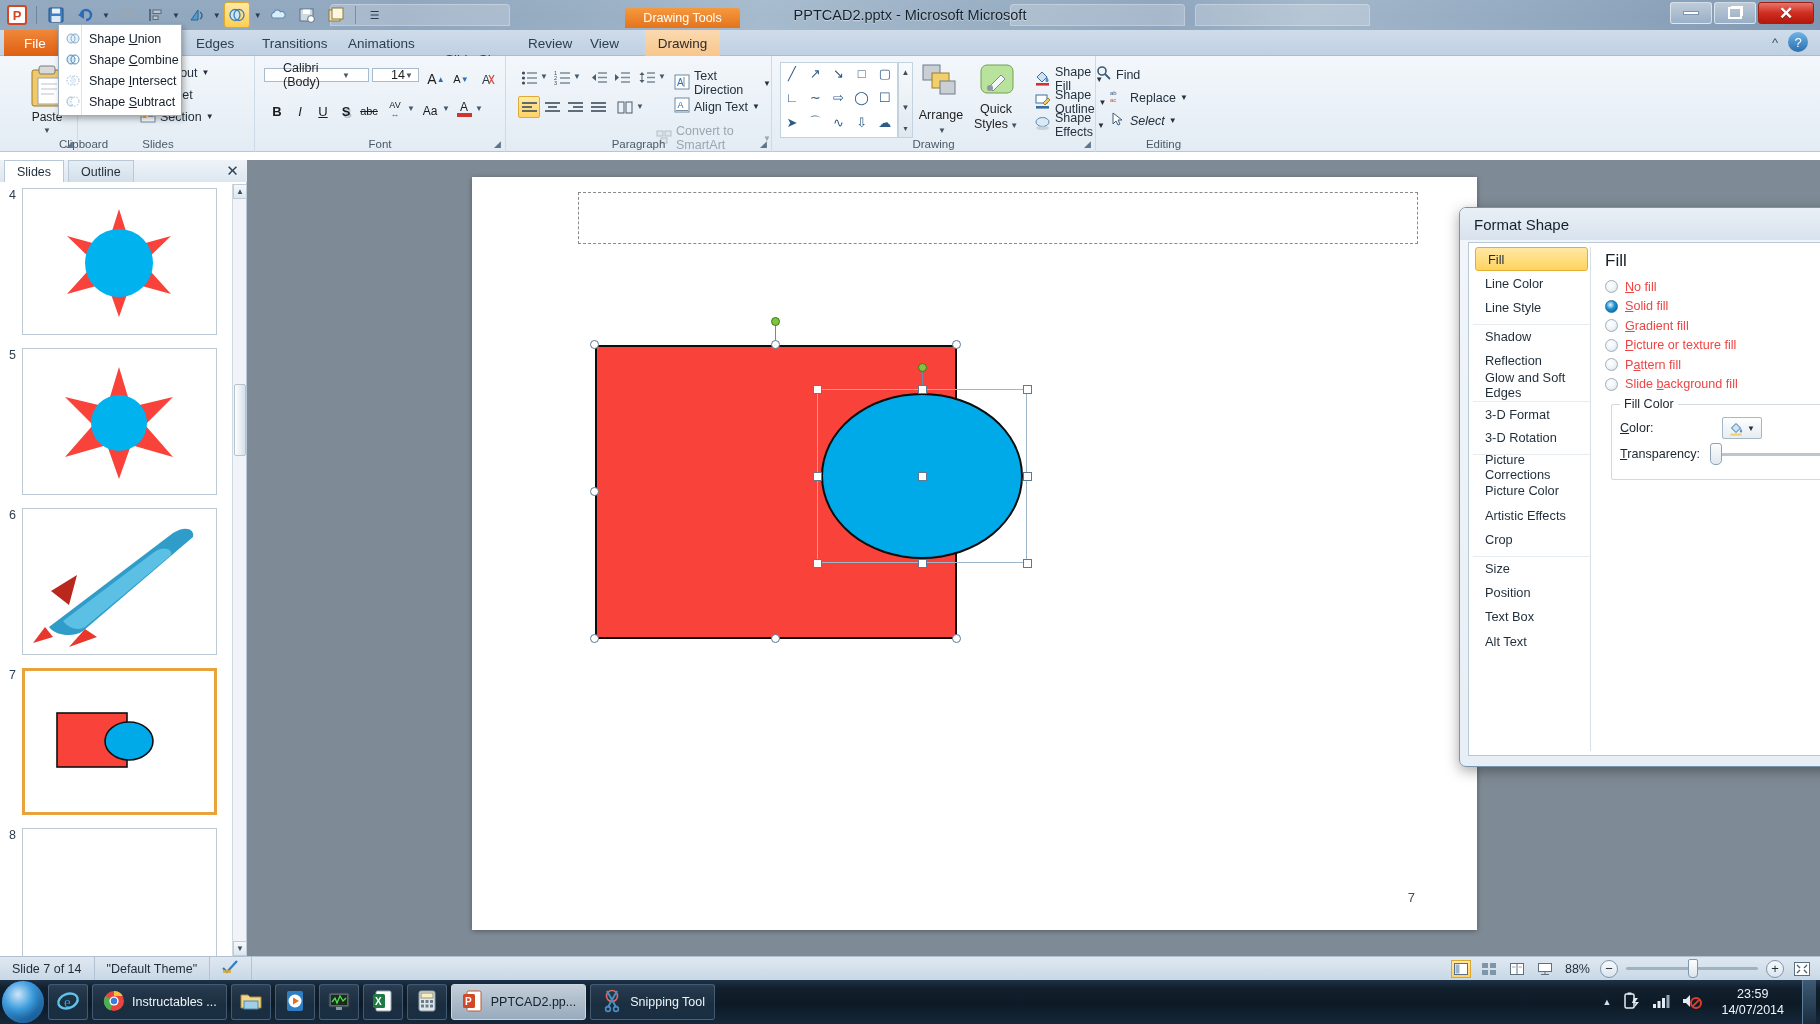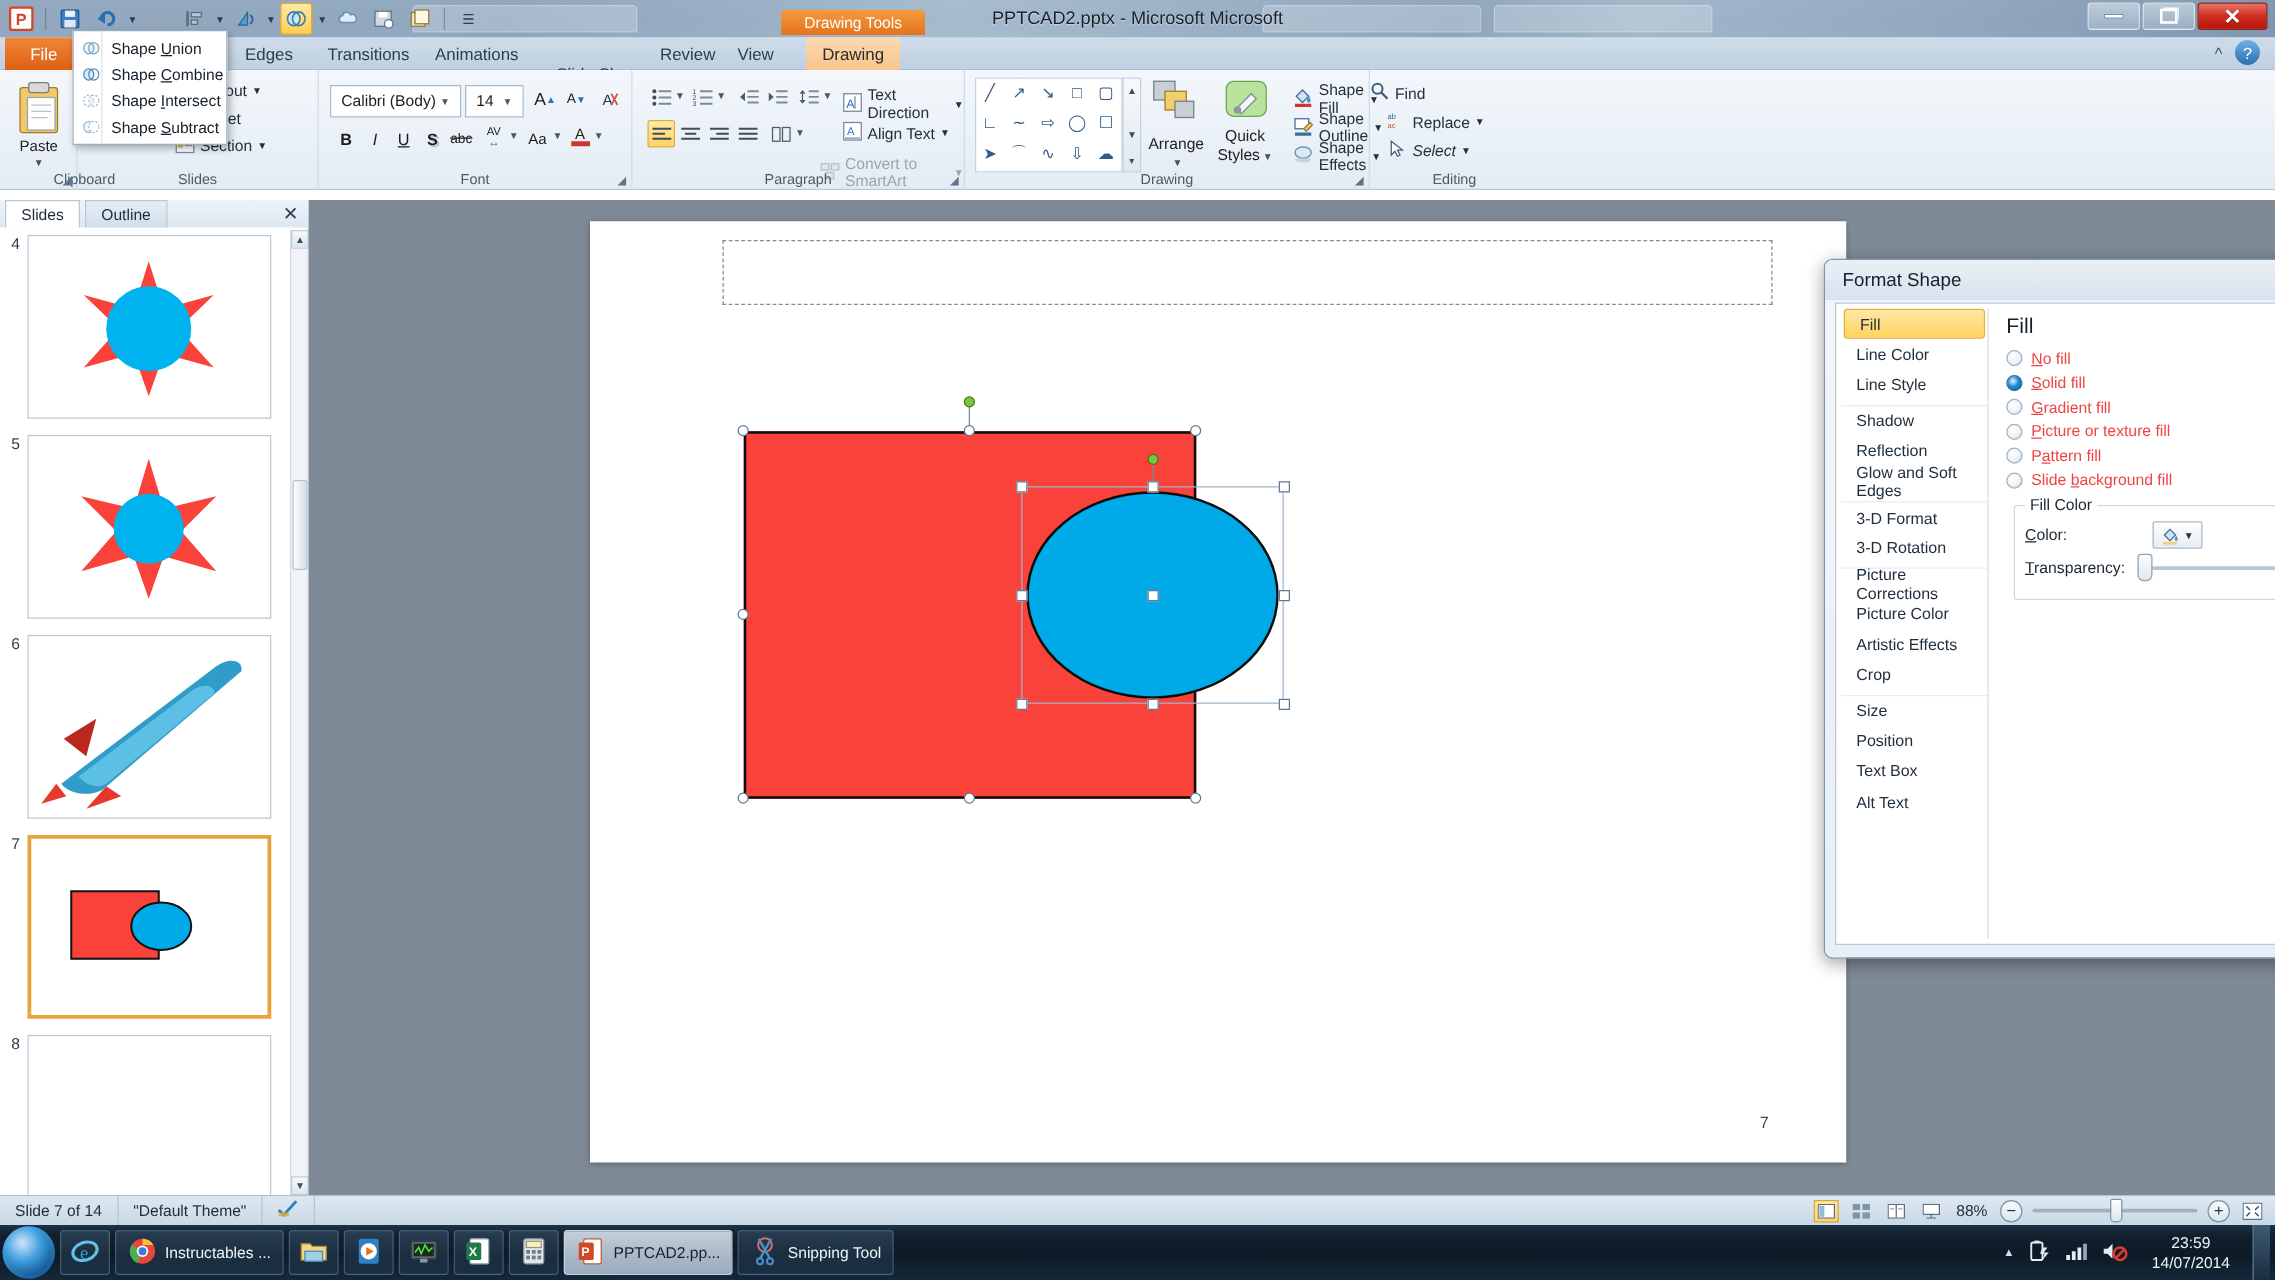--- a/index.html
+++ b/index.html
@@ -97,22 +97,22 @@
     font-size:11.5px; color:#4a5a68;
   }
   .dlg-launch{ position:absolute;bottom:3px;right:4px;font-size:9px;color:#5e7488;}
 
   
   .tbtn{display:flex;align-items:center;gap:4px;font-size:12.5px;color:#23313d;cursor:default;}
   .sq{width:15px;height:15px;border:1px solid #8fa4b6;background:#fff;display:inline-block;}
 
   
   .fontbox{
-    height:26px;border:1px solid #a9bccd;background:#fff;display:flex;align-items:center;
-    padding:0 8px;font-size:12.5px;justify-content:space-between;
+    height:14px;border:1px solid #a9bccd;background:#fff;display:flex;align-items:center;
+    padding:0 18px;font-size:12.5px;justify-content:space-between;
   }
   .fmtbtn{
     width:22px;height:22px;display:flex;align-items:center;justify-content:center;
     font-size:13px;color:#1c1c1c;
   }
   .fmtbtn.sel{background:linear-gradient(to bottom,#ffeaa7,#ffd264);border:1px solid #e0ab33;border-radius:2px;}
 
   
   .shapecell{
     width:22px;height:20px;display:flex;align-items:center;justify-content:center;
@@ -479,21 +479,21 @@
   <div class="rtab" style="left:518px;">Review</div>
   <div class="rtab" style="left:580px;">View</div>
   <div class="rtab ctx-header" style="left:625px;width:115px;">Drawing Tools</div>
   <div class="rtab ctx" style="left:645px;width:75px;">Drawing</div>
   <div style="position:absolute;right:42px;top:5px;font-size:13px;color:#3c5368;">^</div>
   <div style="position:absolute;right:12px;top:2px;width:20px;height:20px;border-radius:50%;background:linear-gradient(to bottom,#6fb3e8,#2a6fae);color:#fff;font-size:13px;display:flex;align-items:center;justify-content:center;">?</div>
 </div>
 
 <div id="ribbon">
 
-  <div class="grp" style="left:0;width:62px;padding-left:37px;">
+  <div class="grp" style="left:16px;width:62px;padding-left:37px;">
     <div style="position:absolute;left:10px;top:8px;">
       <svg width="42" height="46" viewBox="0 0 42 46">
           <rect x="6" y="6" width="30" height="36" rx="2" fill="#f0c96a" stroke="#9d7b28"></rect>
           <rect x="13" y="2" width="16" height="8" rx="2" fill="#d9d9d9" stroke="#7c7c7c"></rect>
           <rect x="12" y="14" width="22" height="26" fill="#fff" stroke="#9aa3ab"></rect>
           <line x1="15" y1="20" x2="31" y2="20" stroke="#b9c2ca"></line>
           <line x1="15" y1="25" x2="31" y2="25" stroke="#b9c2ca"></line>
           <line x1="15" y1="30" x2="28" y2="30" stroke="#b9c2ca"></line>
         </svg>
     </div>

